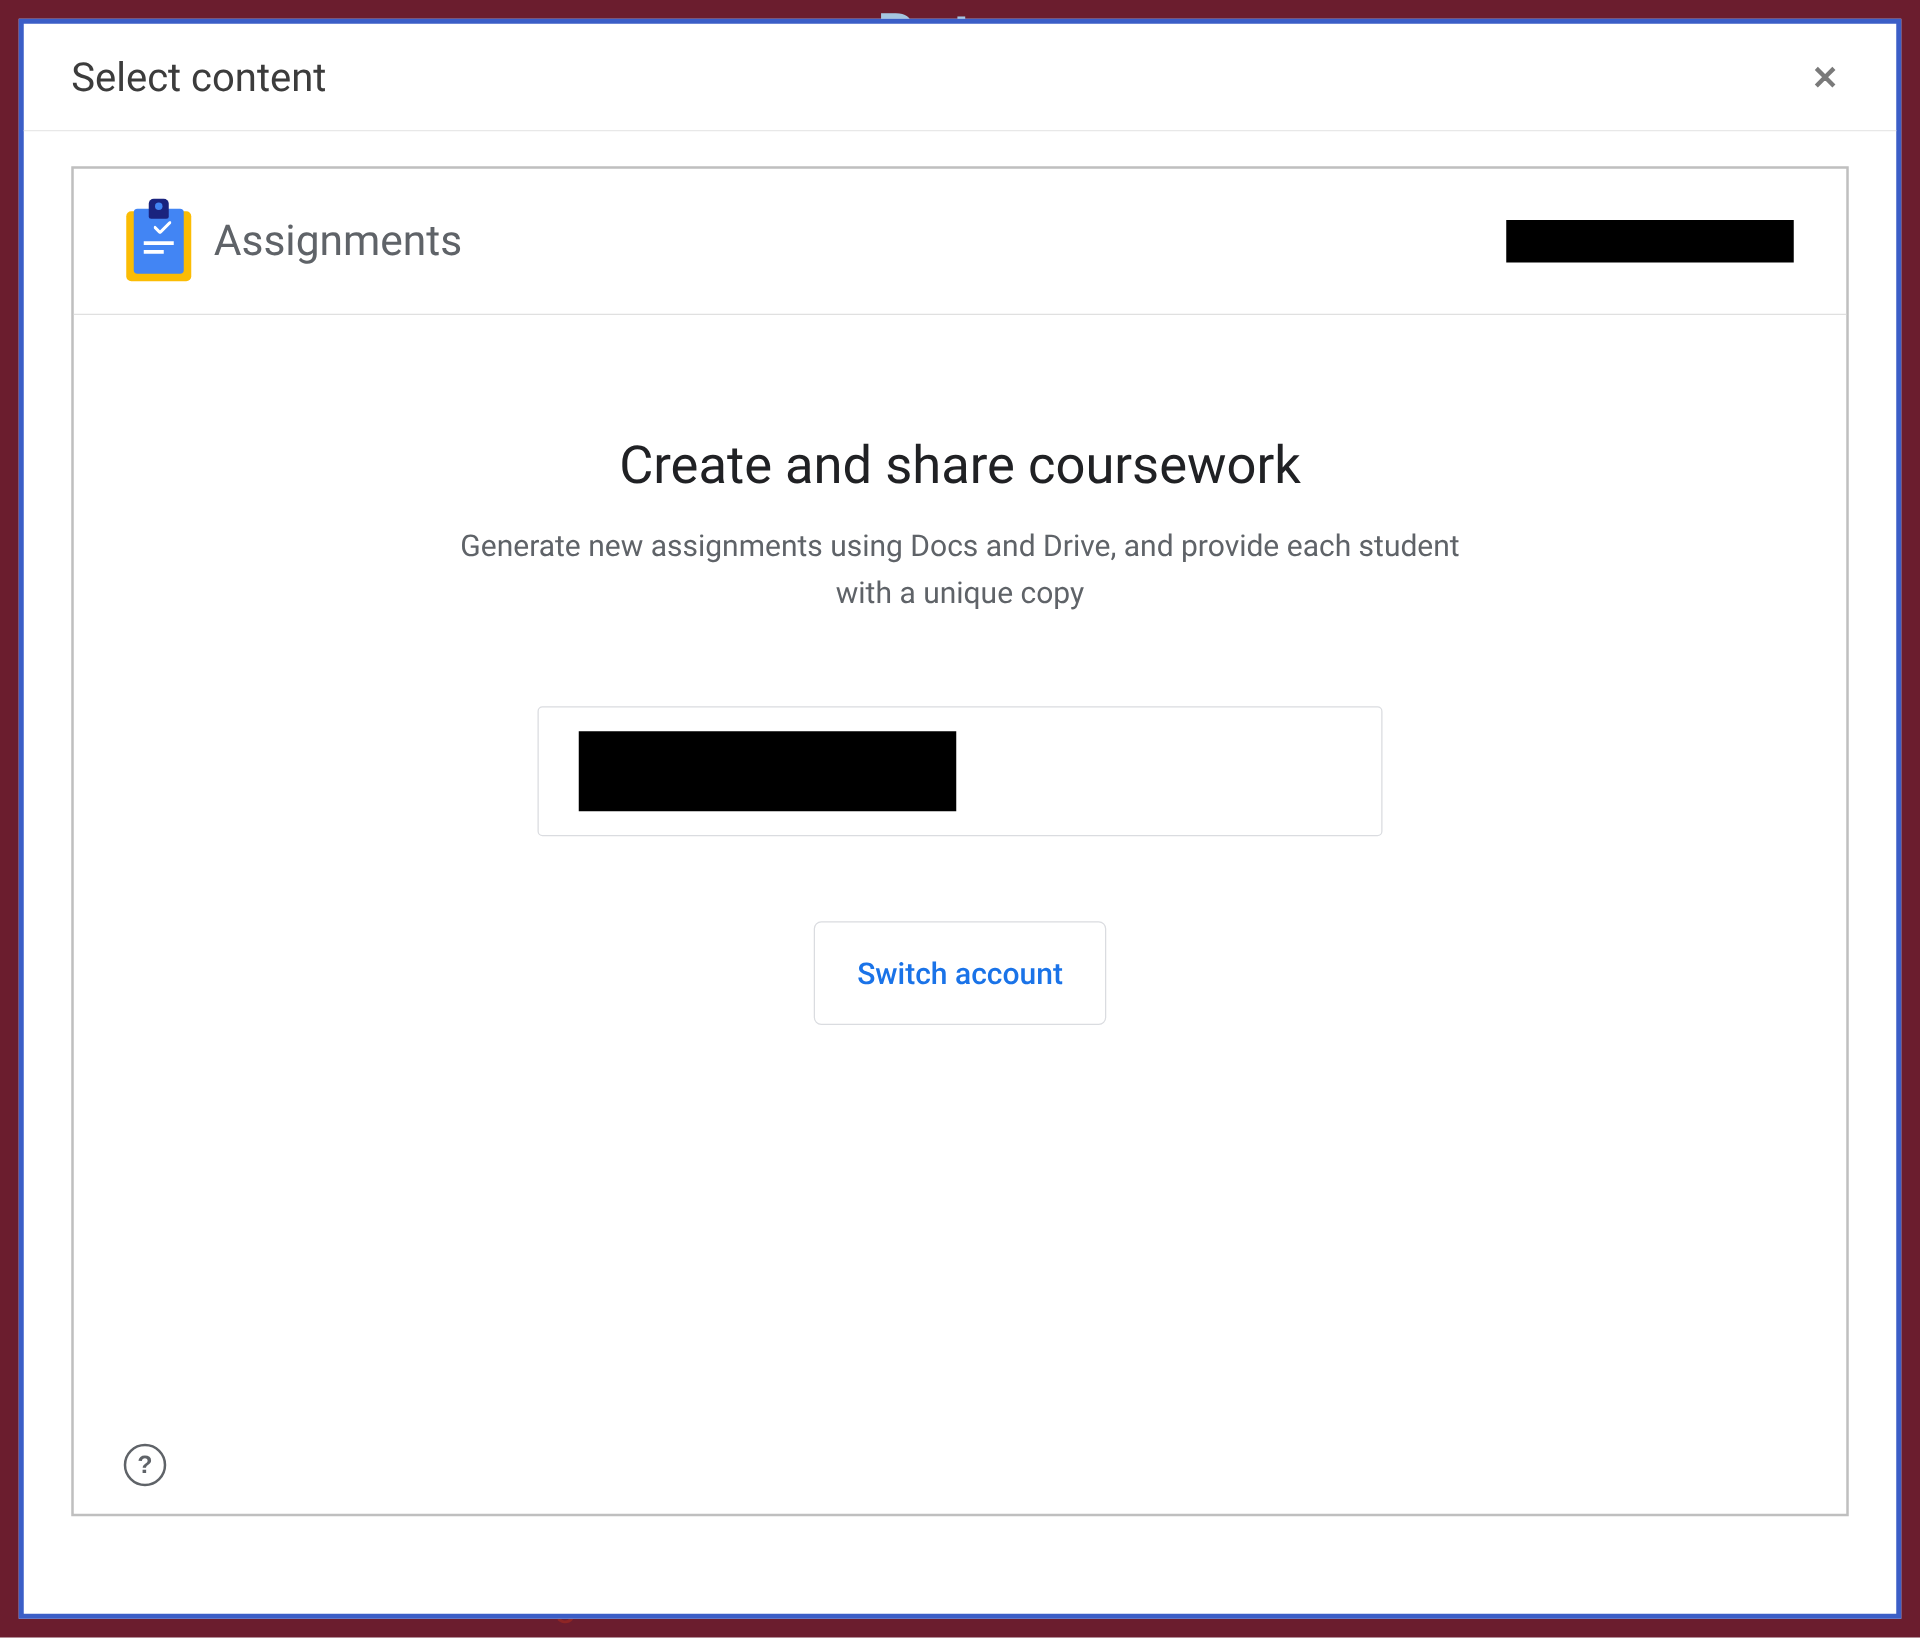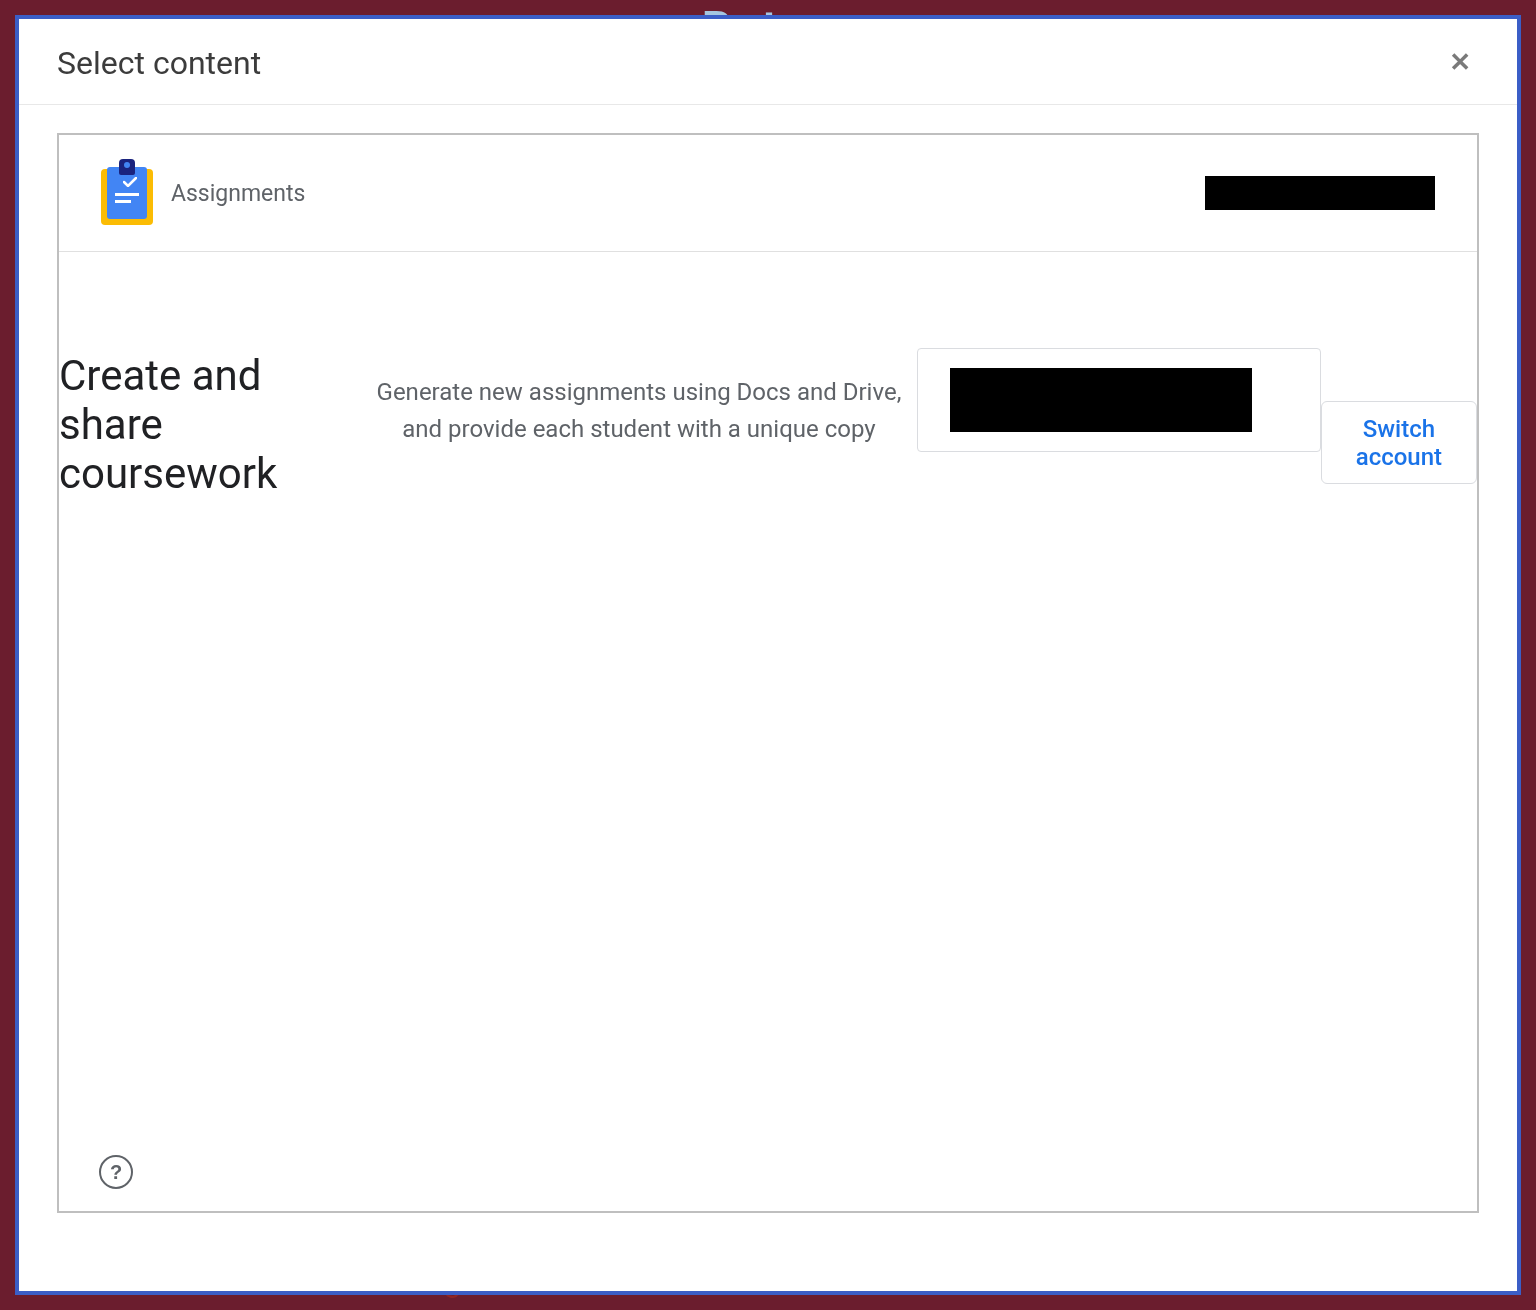--- a/index.html
+++ b/index.html
@@ -43,21 +43,21 @@
       left: 15px;
       right: 15px;
       bottom: 15px;
       background: #fff;
       border: 4px solid #3b5ec7;
     }
     
     .modal-header {
       display: flex;
       justify-content: space-between;
-      align-items: center;
+      align-items: flex-start;
       padding: 24px 38px 22px 38px;
       border-bottom: 1px solid #e8e8e8;
     }
     
     .modal-title {
       font-size: 32px;
       font-weight: 400;
       color: #3c3c3c;
       font-family: -apple-system, Roboto, Arial, sans-serif;
     }
@@ -157,35 +157,36 @@
       height: 3px;
       background: #fff;
       margin-bottom: 4px;
     }
     
     .assignments-icon-lines .line.short {
       width: 16px;
     }
     
     .assignments-label {
-      font-size: 23px;
+      font-size: 34px;
       color: #5f6368;
       font-family: 'Google Sans', 'Product Sans', Roboto, Arial, sans-serif;
       font-weight: 400;
     }
     
     .account-box {
       width: 230px;
       height: 34px;
       background: #000;
     }
     
     .main-content {
       display: flex;
-      align-items: flex-end;
+      flex-direction: column;
+      align-items: center;
       padding-top: 96px;
     }
     
     .main-heading {
       font-size: 42px;
       color: #202124;
       font-weight: 400;
       font-family: 'Google Sans', Roboto, Arial, sans-serif;
       margin-bottom: 22px;
     }

